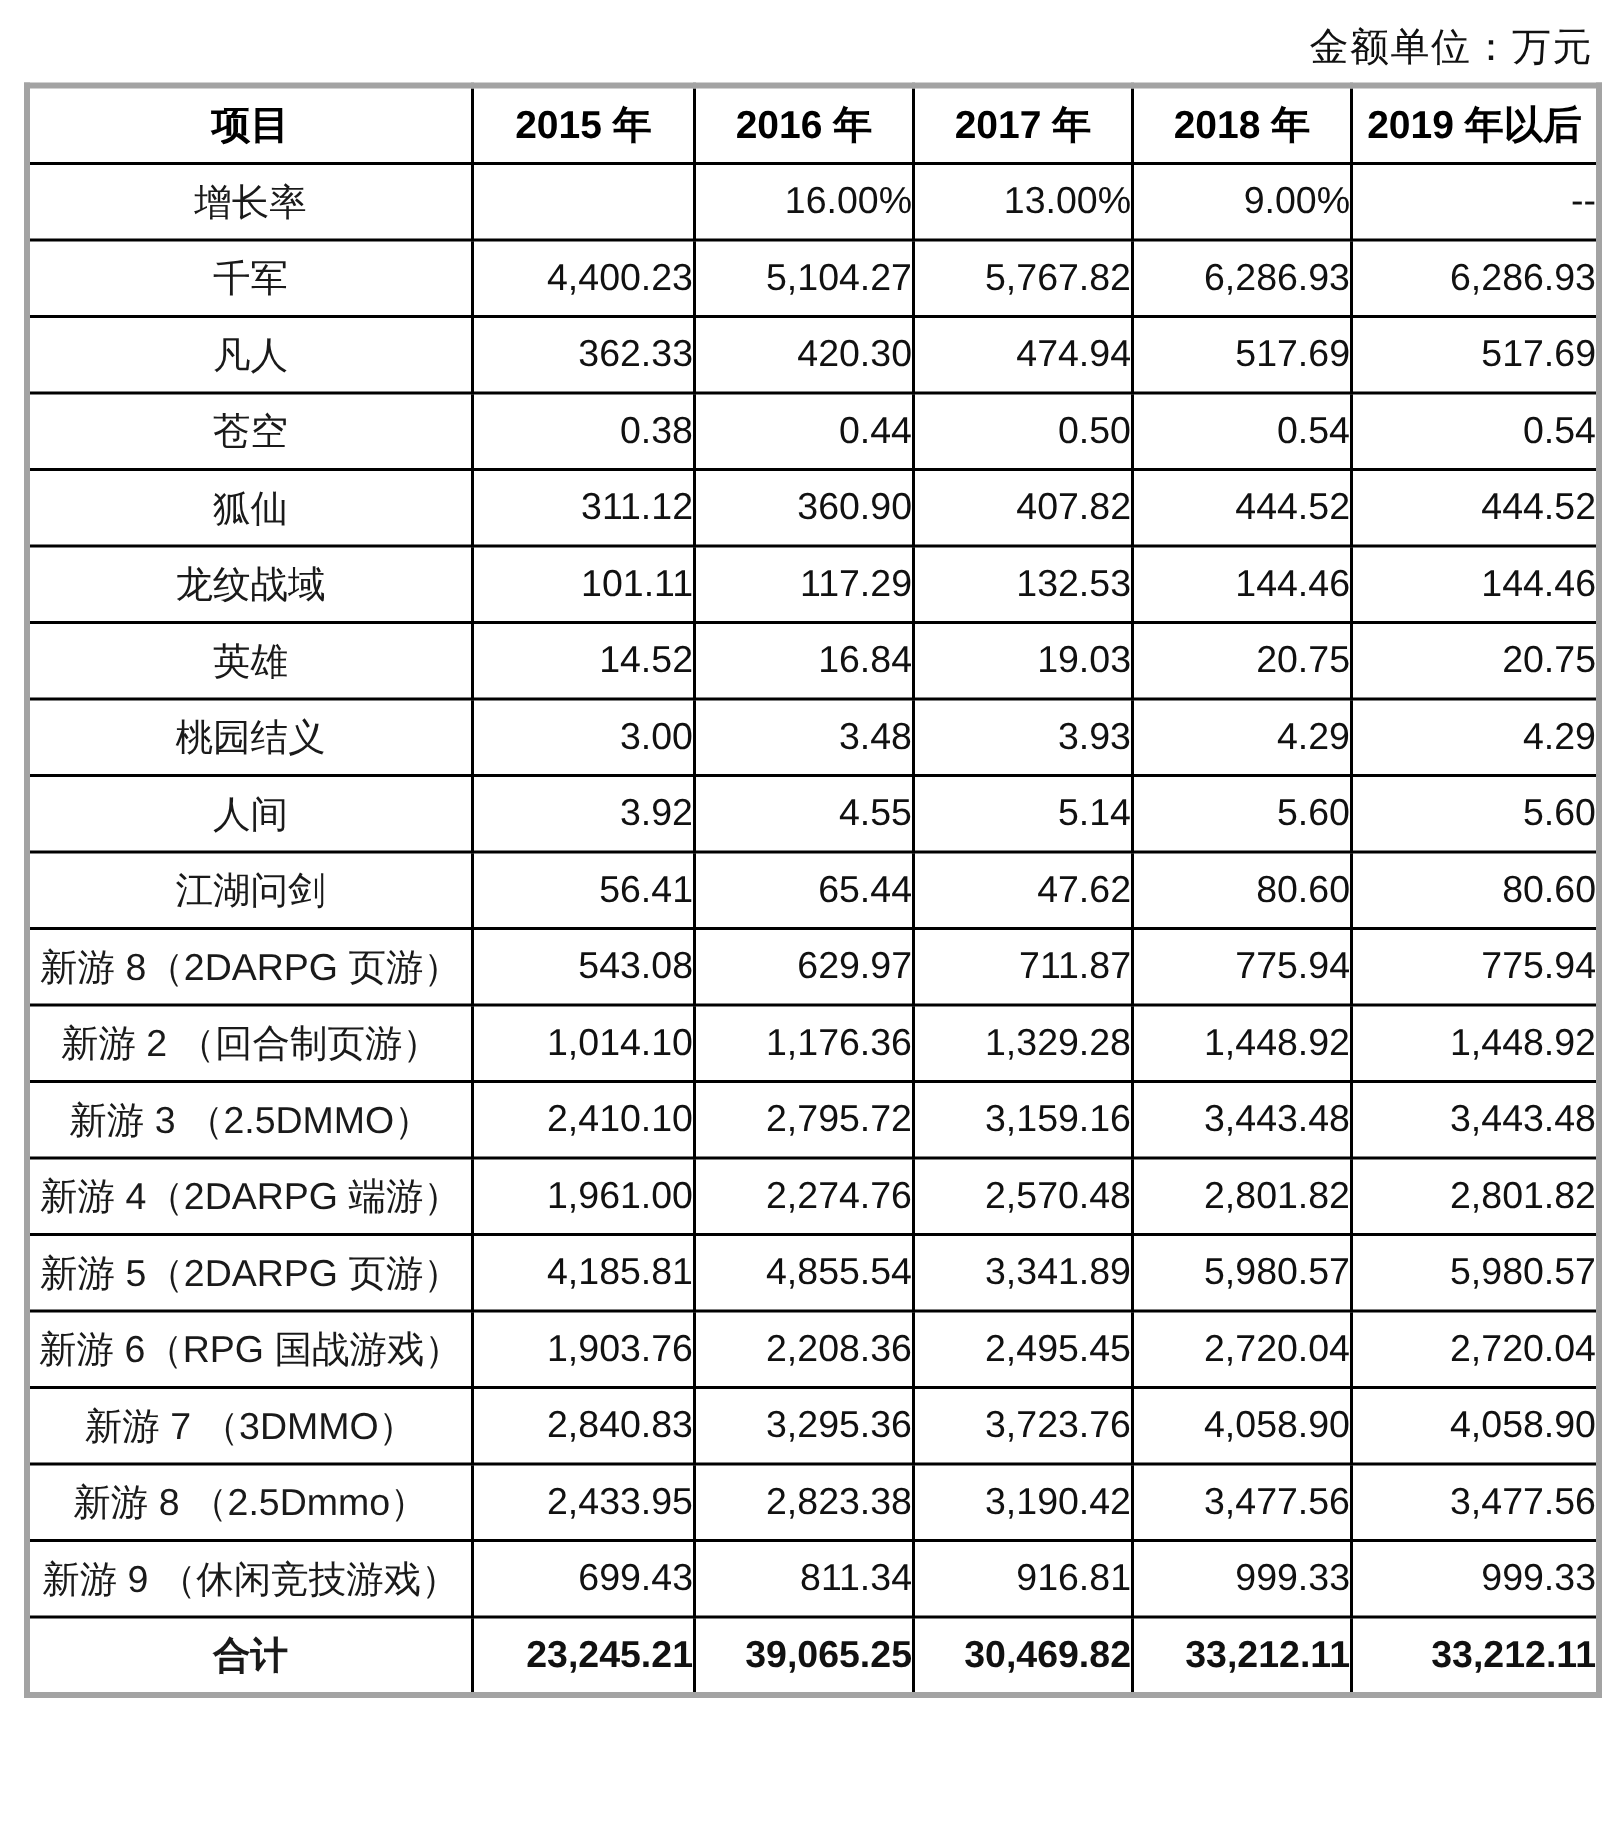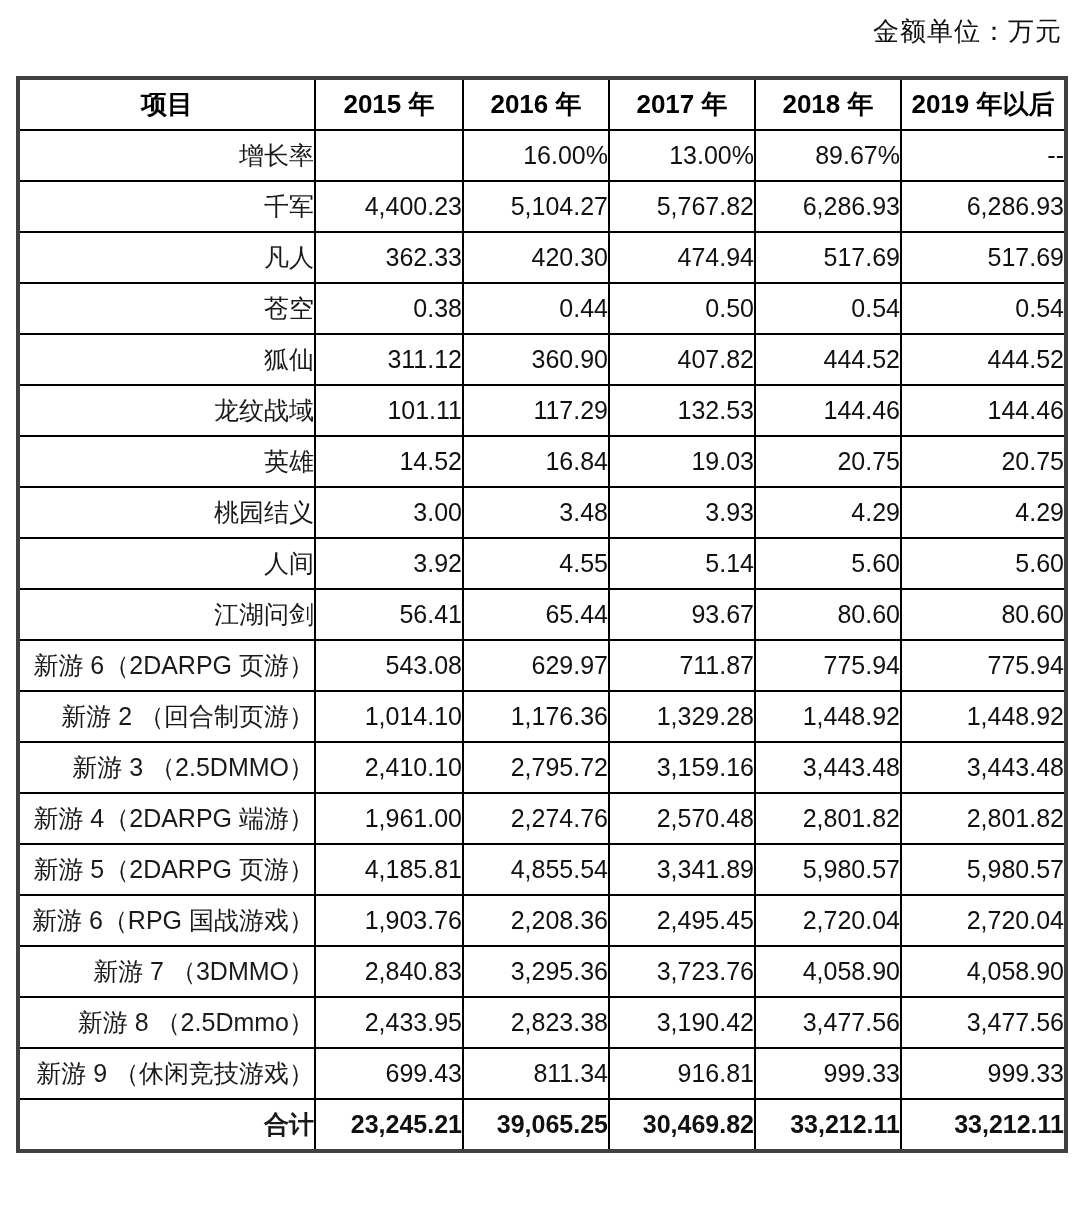--- a/index.html
+++ b/index.html
@@ -24,43 +24,43 @@
     right: 18px;
     font-family: "Liberation Serif", "DejaVu Serif", serif;
     font-size: 26px;
     letter-spacing: 1px;
     color: #111111;
     margin-left: 12px;
   }
   table.data-table {
     position: absolute;
     left: 16px;
-    top: 76px;
+    top: 55px;
     width: 1048px;
     border-collapse: collapse;
     table-layout: fixed;
-    border: 4px solid #404040;
+    border: 4px solid #a3a3a3;
     background: #ffffff;
   }
   table.data-table th,
   table.data-table td {
     border: 2px solid #000000;
     height: 49px;
     font-size: 25px;
     padding: 0;
     overflow: hidden;
     white-space: nowrap;
   }
   table.data-table th {
     font-weight: 700;
     text-align: center;
     font-size: 26px;
   }
   td.label-cell {
-    text-align: right;
+    text-align: center;
     color: #1a1a1a;
   }
   td.value-cell {
     text-align: right;
     padding-right: 12px;
     color: #111111;
     font-family: "Liberation Sans", "DejaVu Sans", sans-serif;
   }
   tr.total-row td {
     font-weight: 700;
@@ -91,21 +91,21 @@
         <th>2018 年</th>
         <th>2019 年以后</th>
       </tr>
     </thead>
     <tbody>
         <tr>
           <td class="label-cell">增长率</td>
           <td class="value-cell"></td>
           <td class="value-cell">16.00%</td>
           <td class="value-cell">13.00%</td>
-          <td class="value-cell">89.67%</td>
+          <td class="value-cell">9.00%</td>
           <td class="value-cell">--</td>
         </tr>
         <tr>
           <td class="label-cell">千军</td>
           <td class="value-cell">4,400.23</td>
           <td class="value-cell">5,104.27</td>
           <td class="value-cell">5,767.82</td>
           <td class="value-cell">6,286.93</td>
           <td class="value-cell">6,286.93</td>
         </tr>
@@ -162,26 +162,26 @@
           <td class="value-cell">3.92</td>
           <td class="value-cell">4.55</td>
           <td class="value-cell">5.14</td>
           <td class="value-cell">5.60</td>
           <td class="value-cell">5.60</td>
         </tr>
         <tr>
           <td class="label-cell">江湖问剑</td>
           <td class="value-cell">56.41</td>
           <td class="value-cell">65.44</td>
-          <td class="value-cell">93.67</td>
+          <td class="value-cell">47.62</td>
           <td class="value-cell">80.60</td>
           <td class="value-cell">80.60</td>
         </tr>
         <tr>
-          <td class="label-cell">新游 6（2DARPG 页游）</td>
+          <td class="label-cell">新游 8（2DARPG 页游）</td>
           <td class="value-cell">543.08</td>
           <td class="value-cell">629.97</td>
           <td class="value-cell">711.87</td>
           <td class="value-cell">775.94</td>
           <td class="value-cell">775.94</td>
         </tr>
         <tr>
           <td class="label-cell">新游 2 （回合制页游）</td>
           <td class="value-cell">1,014.10</td>
           <td class="value-cell">1,176.36</td>

